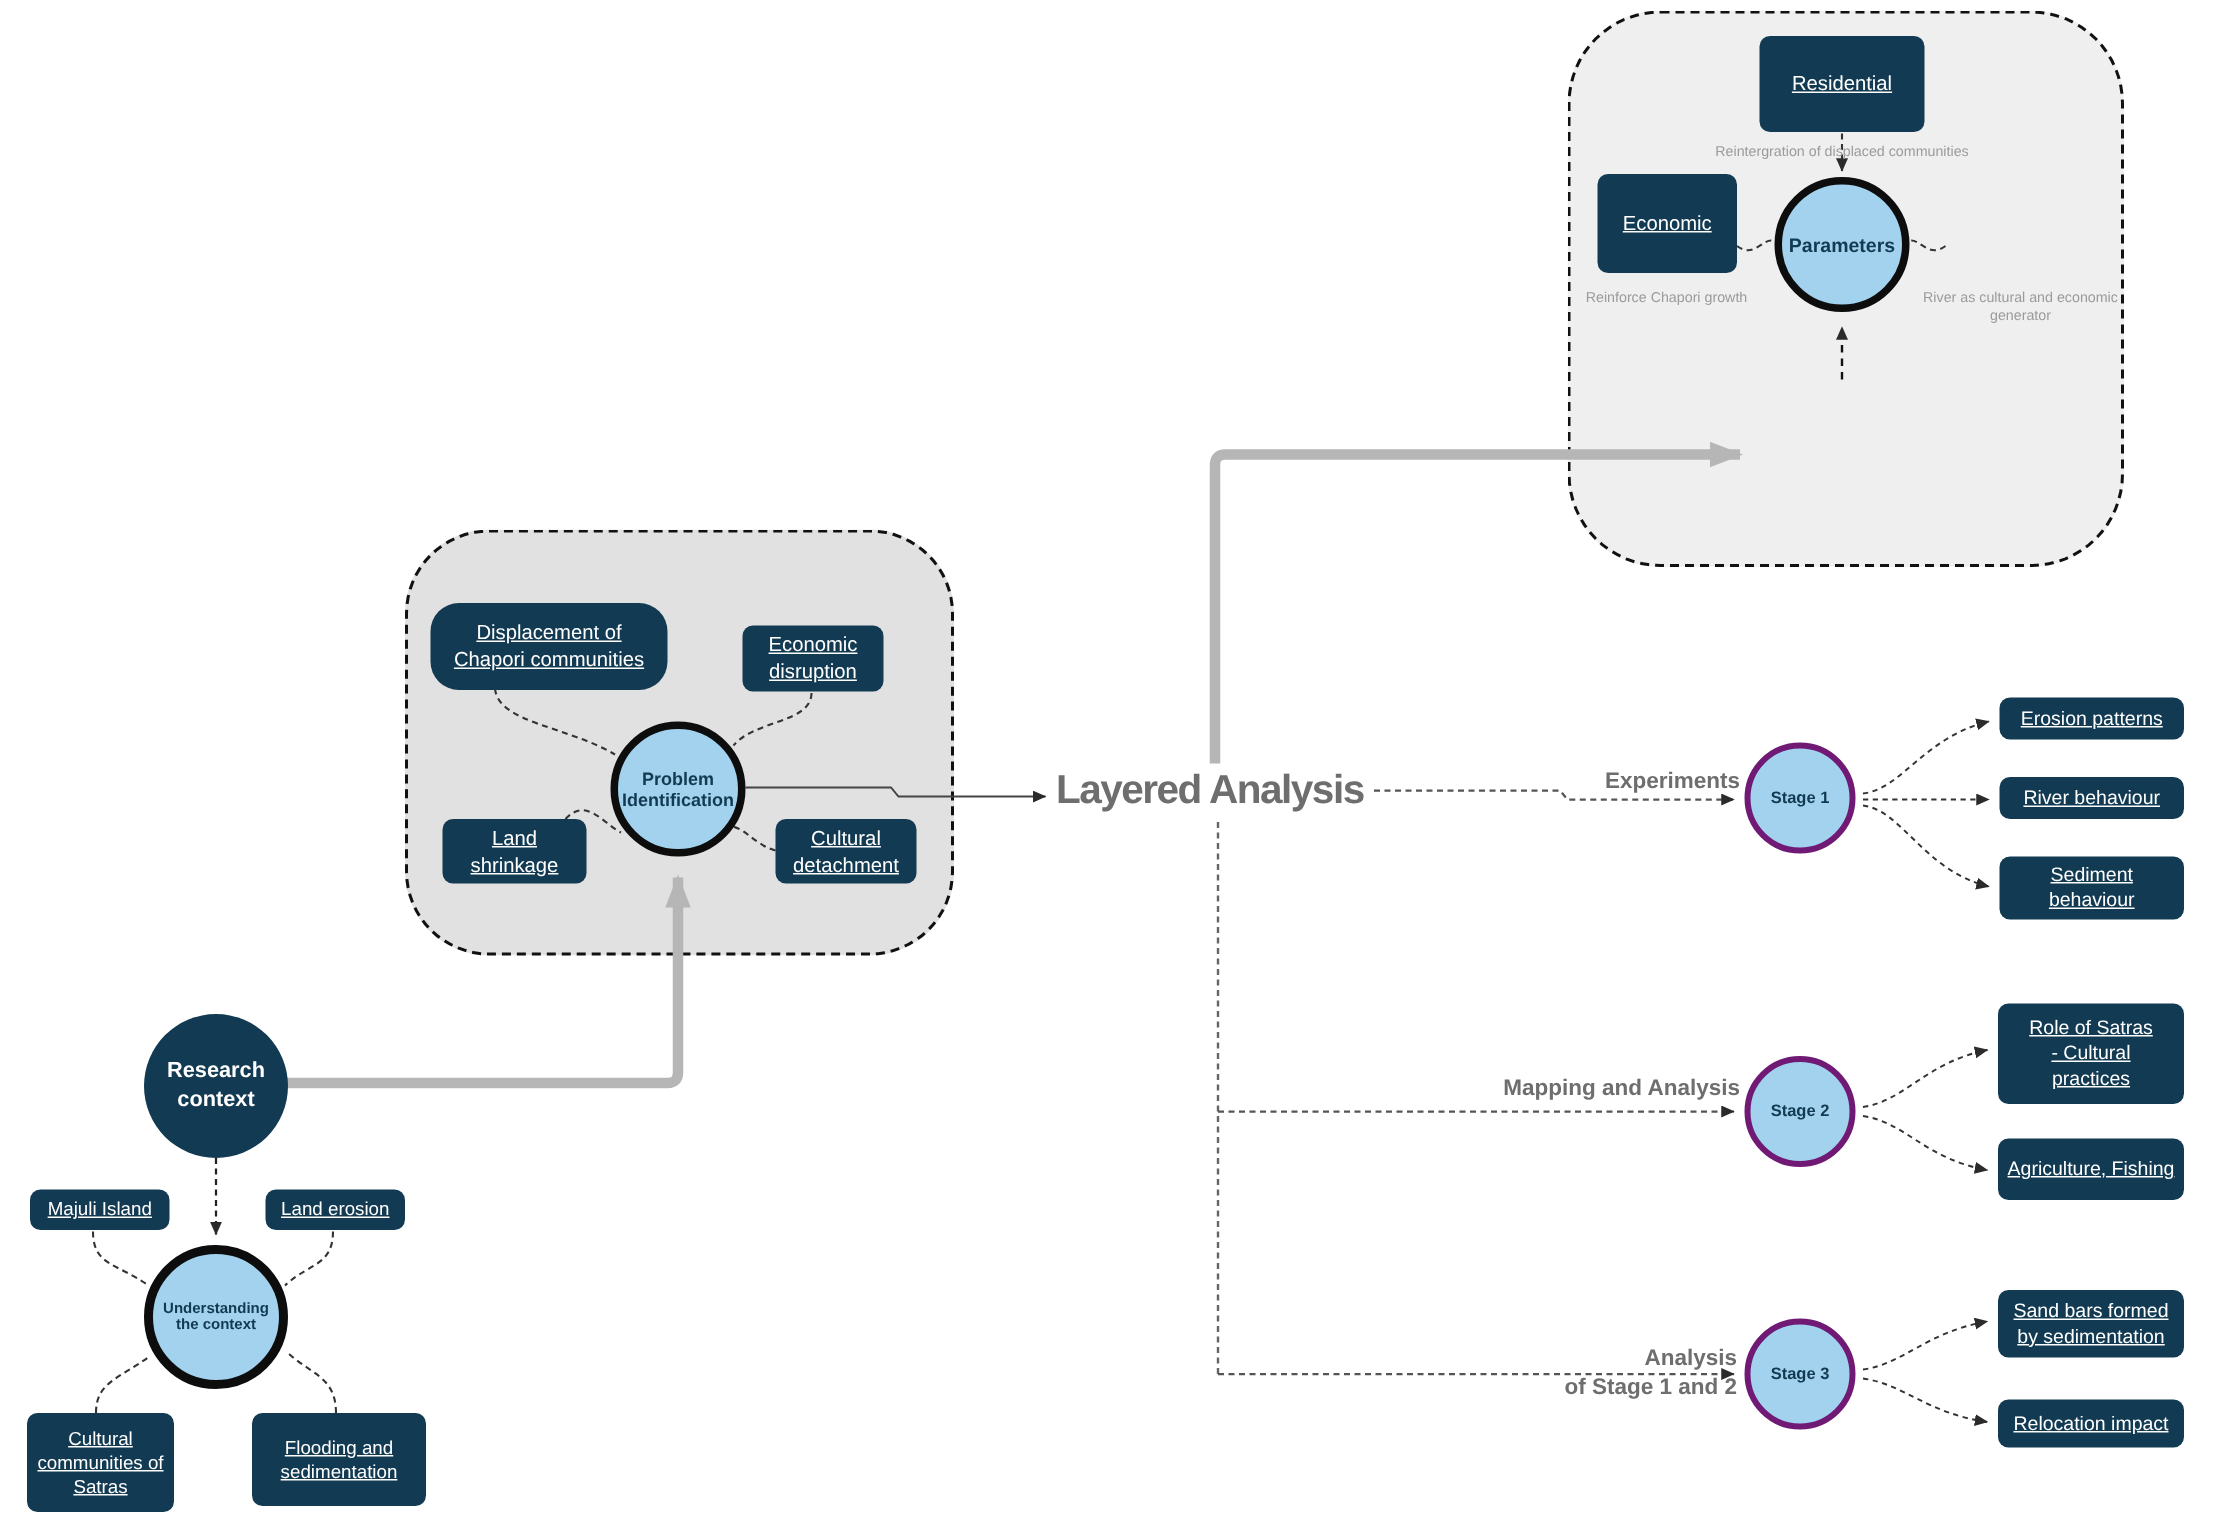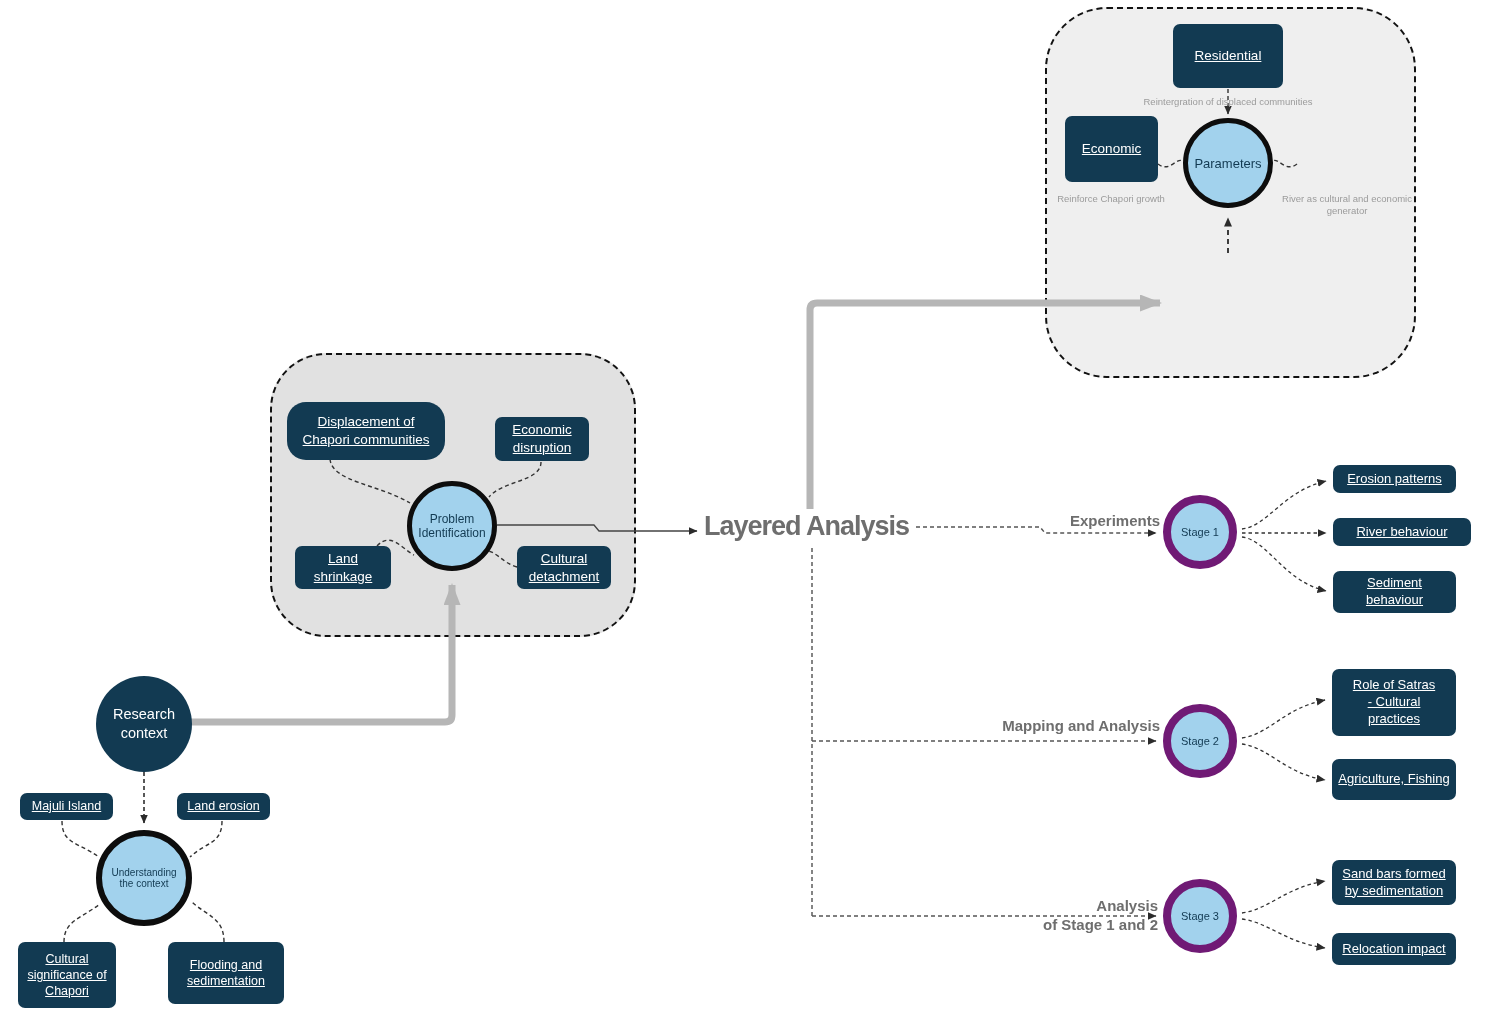--- a/index.html
+++ b/index.html
@@ -11,21 +11,21 @@
   #cluster-design{left:1045px;top:7px;width:371px;height:371px;border-radius:62px;background:#efefef;}
   #cluster-problem{left:270px;top:353px;width:366px;height:284px;border-radius:56px;background:#e1e1e1;}
   svg.wires{position:absolute;left:0;top:0;z-index:2;}
   .nbox{
     position:absolute;z-index:3;background:#123a52;color:#fff;border-radius:7px;
     display:flex;align-items:center;justify-content:center;text-align:center;
     font-size:13px;line-height:1.3;box-sizing:border-box;padding:2px 6px;text-decoration:underline;
   }
   .circle{
     position:absolute;z-index:3;border-radius:50%;display:flex;align-items:center;
-    justify-content:center;text-align:center;box-sizing:border-box;font-weight:normal;
+    justify-content:center;text-align:center;box-sizing:border-box;font-weight:bold;
   }
   .circle.blue{background:#a2d2ed;border:5px solid #0d0d0d;color:#123a52;}
   .circle.dark{background:#123a52;color:#ffffff;}
   .caption{
     position:absolute;z-index:3;color:#9b9b9b;font-size:9.5px;line-height:11.5px;
     text-align:center;
   }
   .glabel{position:absolute;z-index:3;color:#6e6e6e;font-weight:bold;}
   #title-layered{left:704px;top:511px;width:240px;font-size:27px;letter-spacing:-1px;}
   #label-experiments{left:1020px;top:512px;width:140px;font-size:15px;text-align:right;}
@@ -51,28 +51,28 @@
 
   
   #circ-research{left:96px;top:676px;width:96px;height:96px;font-size:14.5px;line-height:1.3;padding:0 12px;}
   #circ-understanding{left:96px;top:830px;width:96px;height:96px;border-width:6px;font-size:10px;padding:0 6px;}
   #box-majuli{left:20px;top:793px;width:93px;height:27px;font-size:12.5px;}
   #box-land-erosion{left:177px;top:793px;width:93px;height:27px;font-size:12.5px;}
   #box-cult-satras{left:18px;top:942px;width:98px;height:66px;font-size:12.5px;}
   #box-flooding{left:168px;top:942px;width:116px;height:62px;font-size:12.5px;}
 
   
-  .stage{background:#a2d2ed;border:8px solid #701a75;color:#123a52;font-size:11px;}
+  .stage{background:#a2d2ed;border:4px solid #701a75;color:#123a52;font-size:11px;}
   #circ-stage1{left:1163px;top:495px;width:74px;height:74px;}
   #circ-stage2{left:1163px;top:704px;width:74px;height:74px;}
   #circ-stage3{left:1163px;top:879px;width:74px;height:74px;}
 
   
   #box-erosion{left:1333px;top:465px;width:123px;height:28px;}
-  #box-river{left:1333px;top:518px;width:138px;height:28px;}
+  #box-river{left:1333px;top:518px;width:123px;height:28px;}
   #box-sediment{left:1333px;top:571px;width:123px;height:42px;padding:2px 14px;}
   #box-role-satras{left:1332px;top:669px;width:124px;height:67px;padding:2px 17px;}
   #box-agriculture{left:1332px;top:759px;width:124px;height:41px;}
   #box-sandbars{left:1332px;top:860px;width:124px;height:45px;}
   #box-relocation{left:1332px;top:933px;width:124px;height:32px;}
 </style>
 </head>
 <body>
 
 <div class="canvas">
@@ -136,21 +136,21 @@
   <div class="nbox" id="box-displacement">Displacement of Chapori communities</div>
   <div class="nbox" id="box-econ-disruption">Economic disruption</div>
   <div class="circle blue" id="circ-problem">Problem Identification</div>
   <div class="nbox" id="box-land-shrinkage">Land shrinkage</div>
   <div class="nbox" id="box-cult-detachment">Cultural detachment</div>
 
   <div class="circle dark" id="circ-research">Research context</div>
   <div class="circle blue" id="circ-understanding">Understanding the context</div>
   <div class="nbox" id="box-majuli">Majuli Island</div>
   <div class="nbox" id="box-land-erosion">Land erosion</div>
-  <div class="nbox" id="box-cult-satras">Cultural significance of Chapori</div>
+  <div class="nbox" id="box-cult-satras">Cultural communities of Satras</div>
   <div class="nbox" id="box-flooding">Flooding and sedimentation</div>
 
   <div class="glabel" id="title-layered">Layered Analysis</div>
 
   <div class="glabel" id="label-experiments">Experiments</div>
   <div class="circle stage" id="circ-stage1">Stage 1</div>
   <div class="nbox" id="box-erosion">Erosion patterns</div>
   <div class="nbox" id="box-river">River behaviour</div>
   <div class="nbox" id="box-sediment">Sediment behaviour</div>
 

